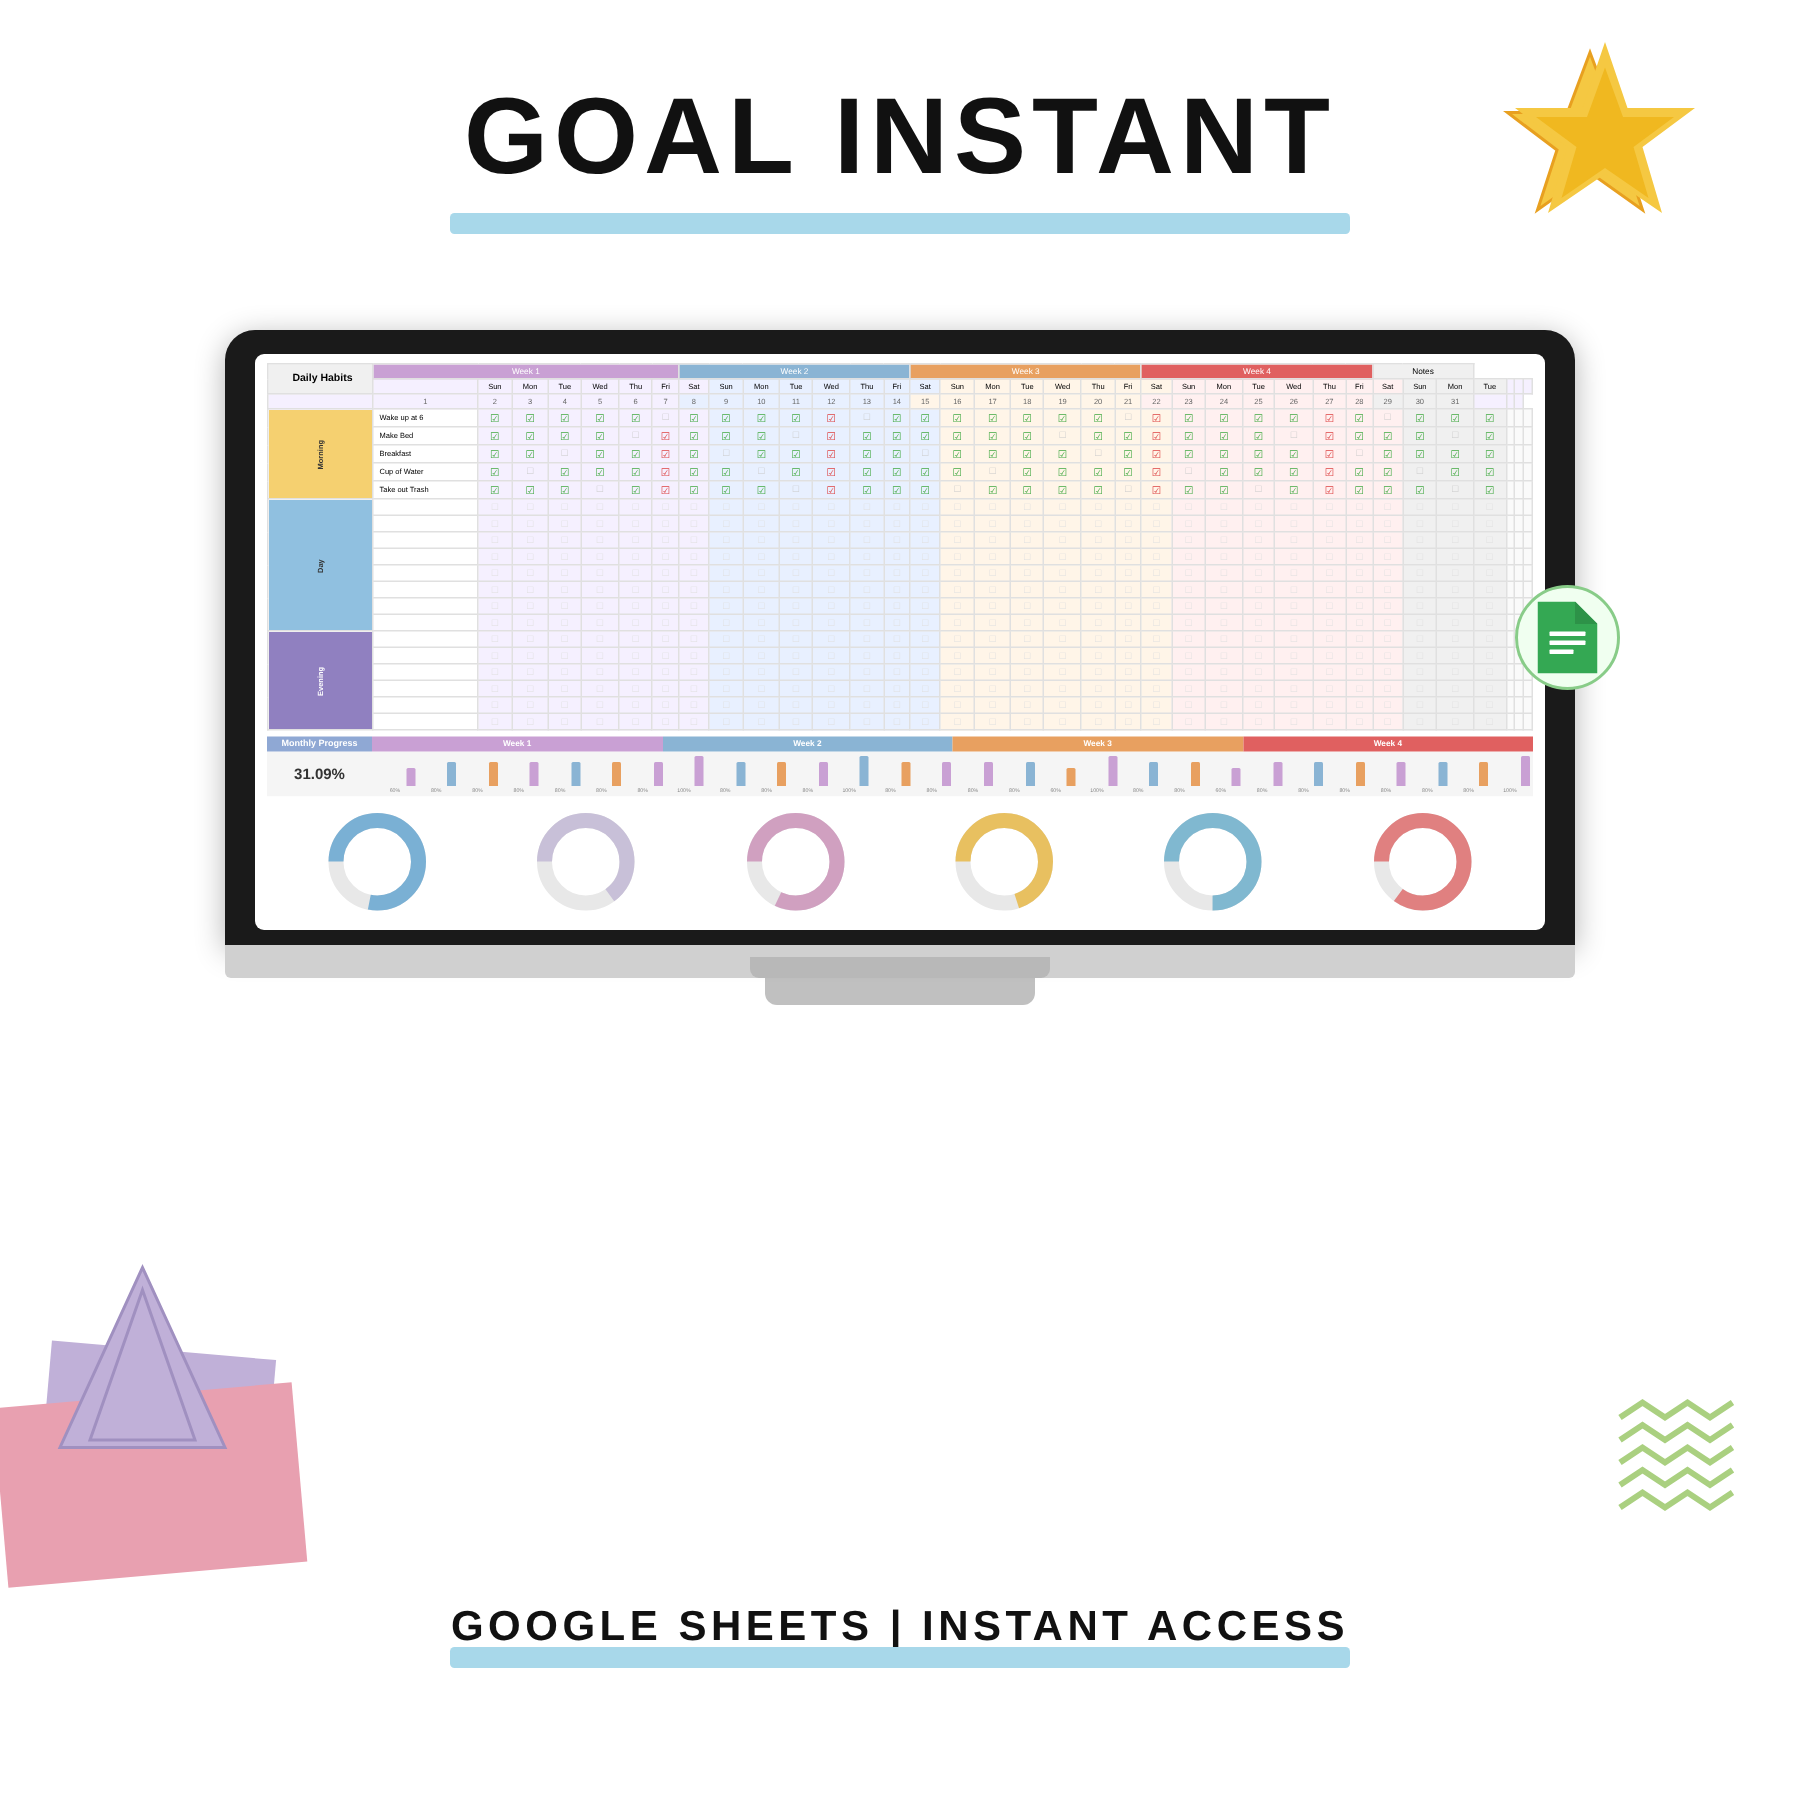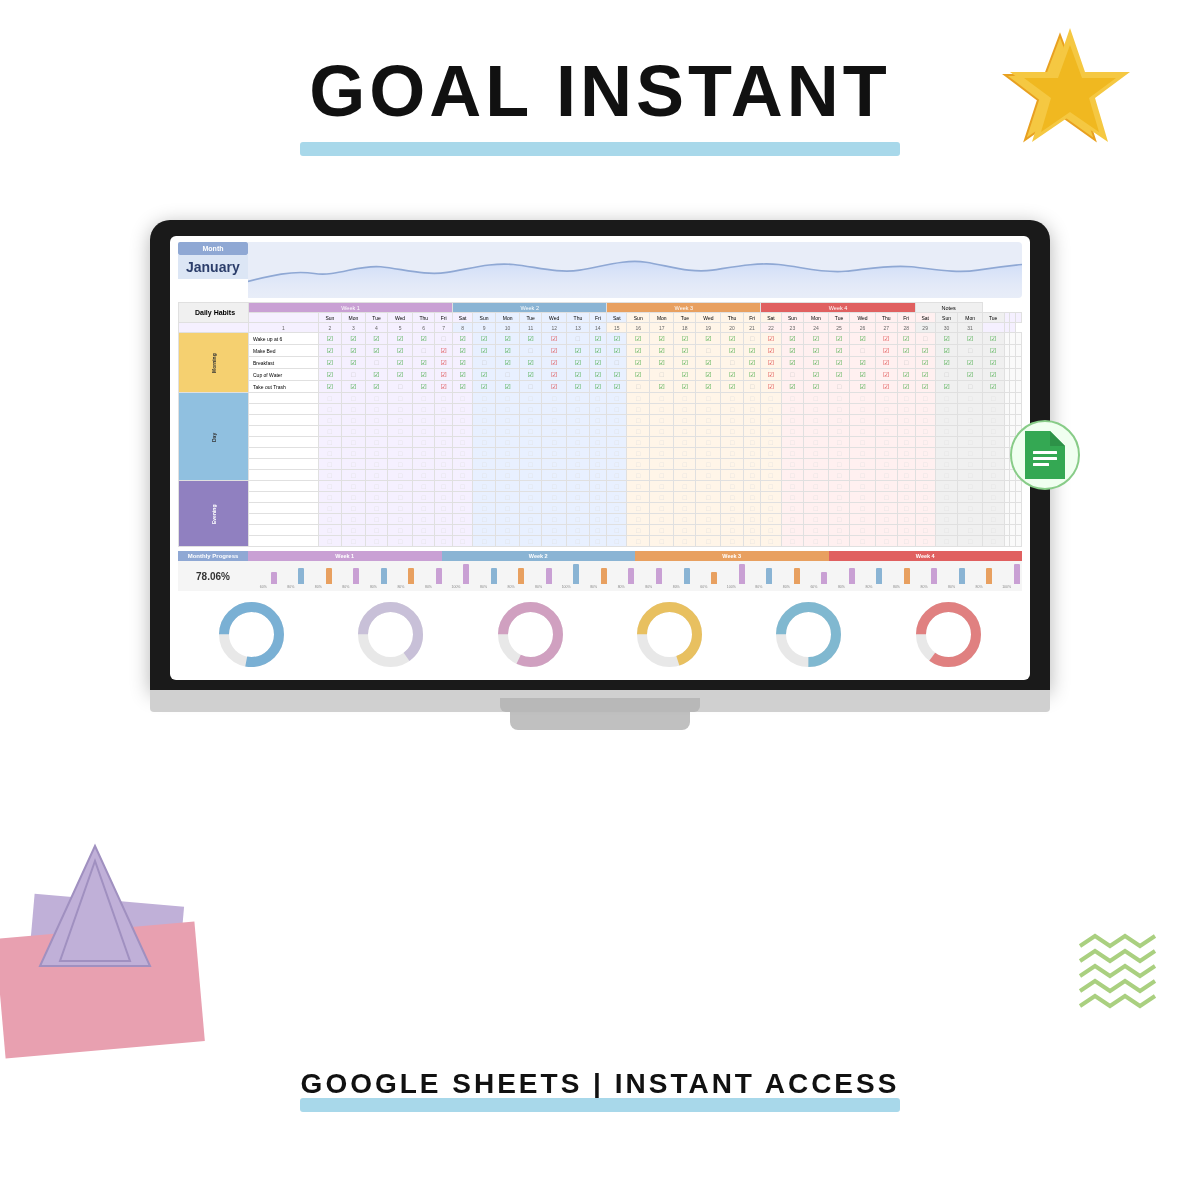--- a/index.html
+++ b/index.html
@@ -347,38 +347,20 @@
 <h1 class="page-title">GOAL INSTANT</h1>
 <div class="title-underline"></div>
 
 <div class="laptop-wrapper">
   <div style="position:relative;">
     <div class="laptop-screen-outer">
       <div class="laptop-screen-inner">
 
         <div class="spreadsheet">
 
-          <div class="month-section">
-            <div style="display:flex; flex-direction:column; width:70px;">
-              <div class="month-label-box">Month</div>
-              <div class="month-name-box">January</div>
-            </div>
-            <div class="month-chart-area">
-              <svg viewBox="0 0 700 50" preserveAspectRatio="none">
-                <defs>
-                  <linearGradient id="chartGrad" x1="0" y1="0" x2="0" y2="1">
-                    <stop offset="0%" stop-color="#c8d8f8" stop-opacity="0.8"></stop>
-                    <stop offset="100%" stop-color="#e8edf8" stop-opacity="0.3"></stop>
-                  </linearGradient>
-                </defs>
-                <path d="M0,35 C20,30 40,25 60,28 C80,31 100,20 120,22 C140,24 160,30 180,27 C200,24 220,18 240,20 C260,22 280,28 300,25 C320,22 340,15 360,18 C380,21 400,28 420,25 C440,22 460,18 480,20 C500,22 520,28 540,26 C560,24 580,20 600,22 C620,24 640,28 660,25 C680,22 700,20 700,20 L700,50 L0,50 Z" fill="url(#chartGrad)"></path>
-                <path d="M0,35 C20,30 40,25 60,28 C80,31 100,20 120,22 C140,24 160,30 180,27 C200,24 220,18 240,20 C260,22 280,28 300,25 C320,22 340,15 360,18 C380,21 400,28 420,25 C440,22 460,18 480,20 C500,22 520,28 540,26 C560,24 580,20 600,22 C620,24 640,28 660,25 C680,22 700,20 700,20" fill="none" stroke="#8fa8d4" stroke-width="1.5"></path>
-              </svg>
-            </div>
-          </div>
 
           <table class="habits-table">
             <thead>
               <tr>
                 <td class="col-habits header-main" rowspan="2">
                   <span>Daily Habits</span>
                 </td>
                 <td colspan="7" class="week1-h">Week 1</td>
                 <td colspan="7" class="week2-h">Week 2</td>
                 <td colspan="7" class="week3-h">Week 3</td>
@@ -1177,21 +1159,21 @@
             <div class="progress-header">
               <div class="progress-label">Monthly Progress</div>
               <div class="progress-week-headers">
                 <div class="pw-header" style="background:#c9a0d4;">Week 1</div>
                 <div class="pw-header" style="background:#8ab4d4;">Week 2</div>
                 <div class="pw-header" style="background:#e8a060;">Week 3</div>
                 <div class="pw-header" style="background:#e06060;">Week 4</div>
               </div>
             </div>
             <div class="progress-data-row">
-              <div class="progress-percent">78.06%</div>
+              <div class="progress-percent">31.09%</div>
               <div class="progress-bars" id="progress-bars-container">
 
               <div class="bar-item">
                     <div class="bar-fill" style="height: 12px; background: rgb(201, 160, 212); width: 6px; border-radius: 1px 1px 0px 0px; align-self: flex-end;"></div>
                     <div class="bar-pct-label" style="font-size: 3.5px; color: rgb(136, 136, 136);">60%</div>
                   </div>
                   <div class="bar-item">
                     <div class="bar-fill" style="height: 16px; background: rgb(138, 180, 212); width: 6px; border-radius: 1px 1px 0px 0px; align-self: flex-end;"></div>
                     <div class="bar-pct-label" style="font-size: 3.5px; color: rgb(136, 136, 136);">80%</div>
                   </div>

